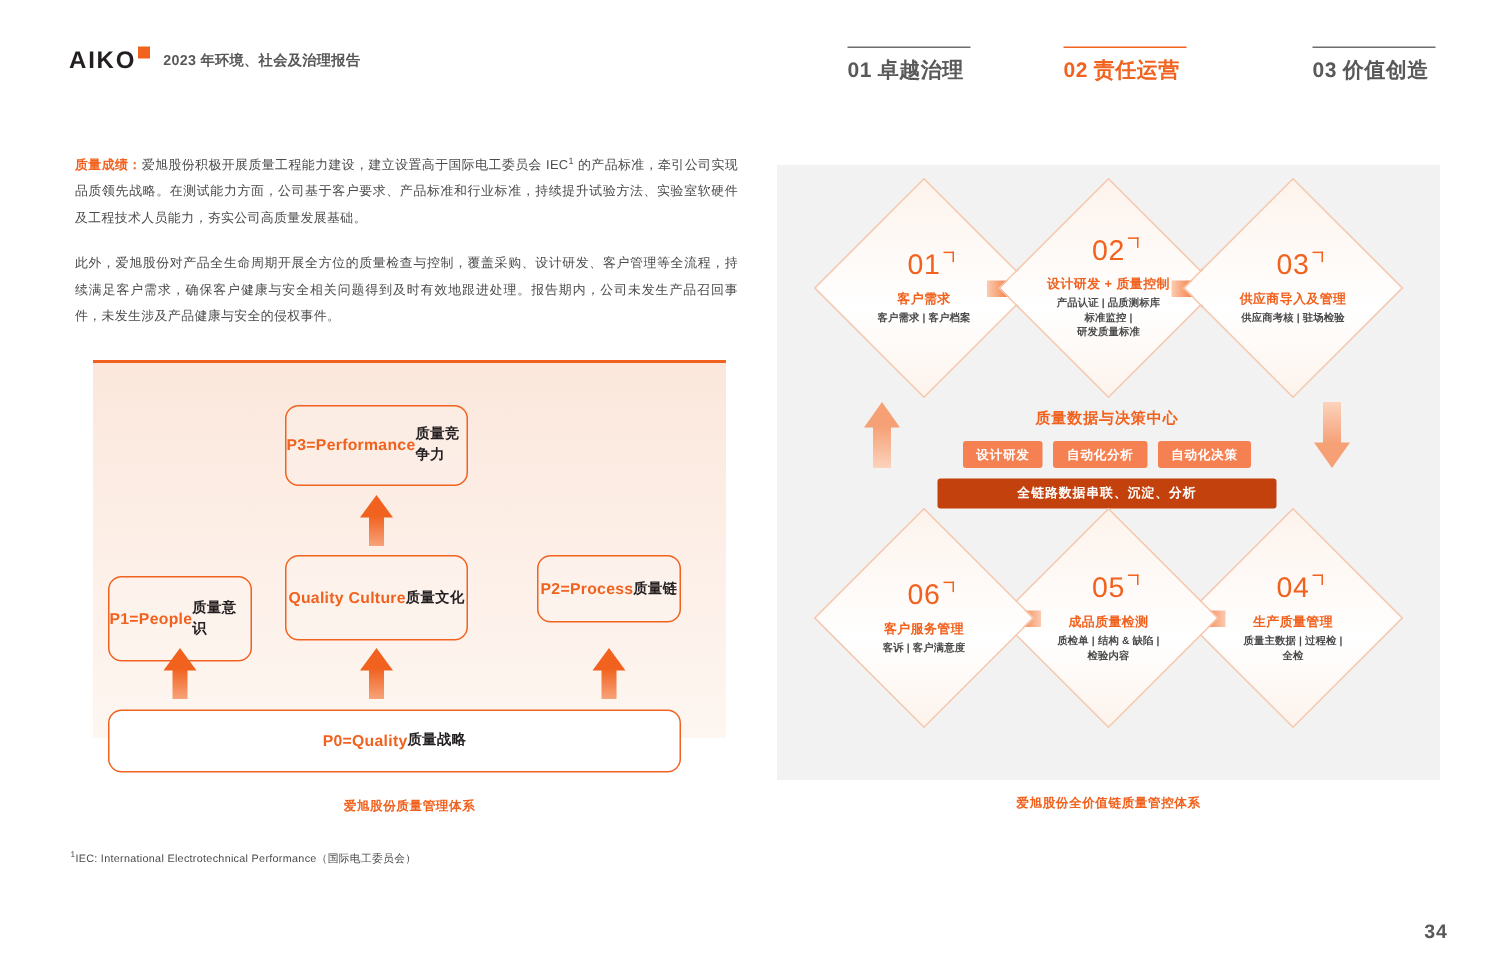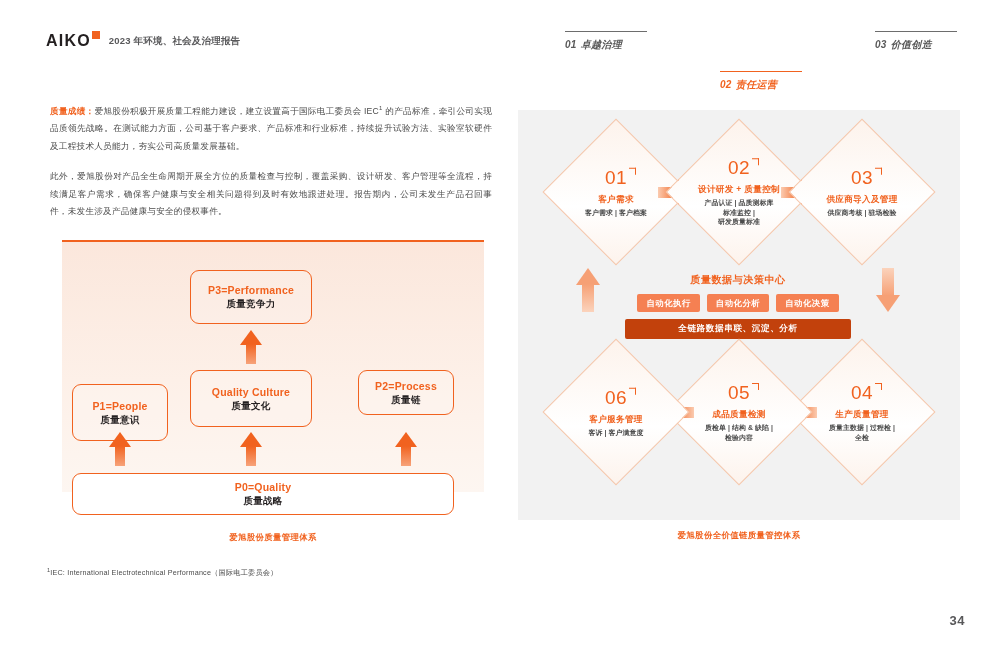--- a/index.html
+++ b/index.html
@@ -64,29 +64,28 @@
     top: 31px;
     left: 565px;
     width: 400px;
     height: 26px;
   }
   .nav-item {
     position: absolute;
     top: 0;
     width: 82px;
     padding-top: 6px;
-    font-size: 10px;
+    font-size: 14px;
     font-weight: 600;
     letter-spacing: 0.3px;
     color: #595959;
     border-top: 1.1px solid #6d6d6d;
-    font-style: italic;
   }
   .nav-item.n1 { left: 0px; }
-  .nav-item.n2 { left: 155px; color: #f1621f; border-top-color: #f1621f; margin-top: 40px; }
+  .nav-item.n2 { left: 144px; color: #f1621f; border-top-color: #f1621f; }
   .nav-item.n3 { left: 310px; }
   .nav-num { margin-right: 4px; }
 
   
   .body-copy {
     position: absolute;
     left: 50px;
     top: 100px;
     width: 442px;
   }
@@ -121,21 +120,21 @@
     background: linear-gradient(180deg, #fbe7dc 0%, #fdf0e8 55%, #fdf6f1 100%);
     border-top: 2px solid #f1621f;
   }
   .qbox {
     position: absolute;
     border: 1.2px solid #f1621f;
     border-radius: 9px;
     background: rgba(255,255,255,0.14);
     box-sizing: border-box;
     display: flex;
-    flex-direction: column;
+    flex-direction: row;
     align-items: center;
     justify-content: center;
   }
   .qbox .en {
     color: #f1621f;
     font-size: 10.5px;
     font-weight: 700;
     letter-spacing: 0.2px;
     line-height: 14px;
   }
@@ -516,21 +515,21 @@
   </div>
 
   <div class="v-arrow up va-left">
     <div class="head"></div>
     <div class="shaft"></div>
   </div>
 
   <div class="hub">
     <div class="hub-title">质量数据与决策中心</div>
     <div class="hub-chips">
-      <span class="chip">自动化执行</span>
+      <span class="chip">设计研发</span>
       <span class="chip">自动化分析</span>
       <span class="chip">自动化决策</span>
     </div>
     <div class="hub-bar">全链路数据串联、沉淀、分析</div>
   </div>
 
   <div class="v-arrow down va-right">
     <div class="shaft"></div>
     <div class="head"></div>
   </div>

